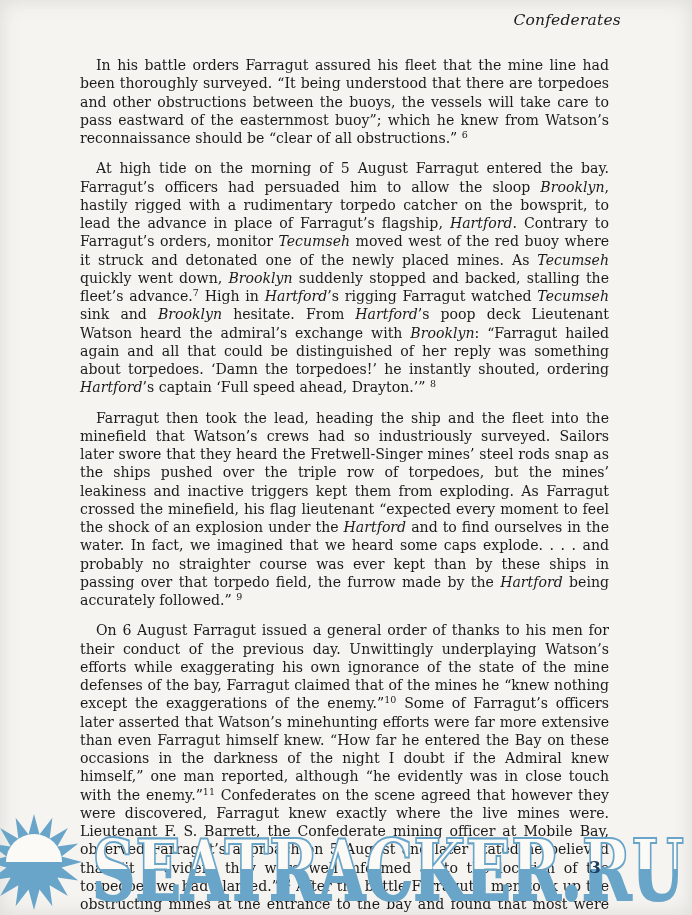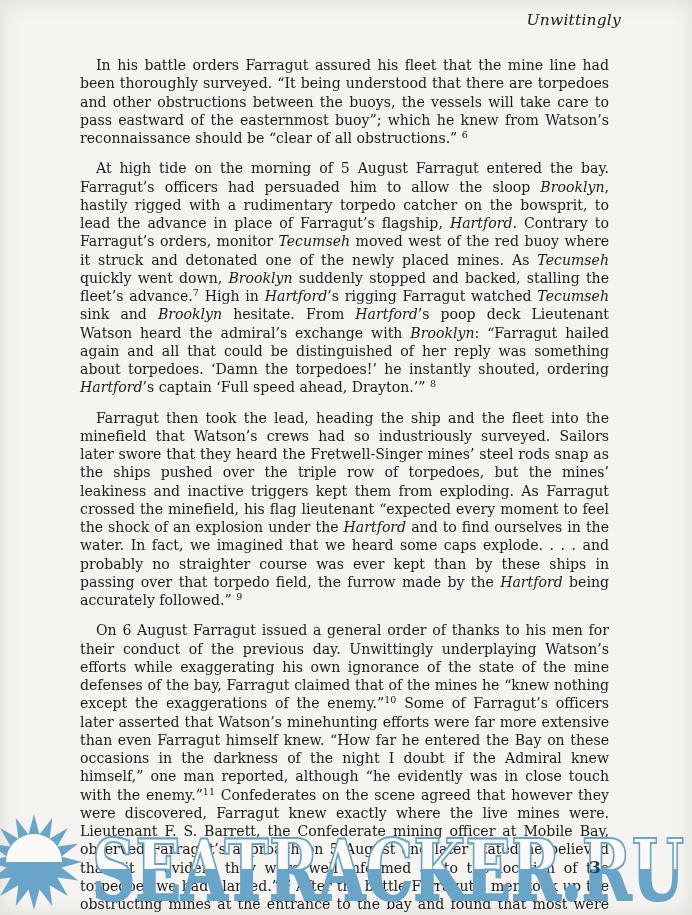--- a/index.html
+++ b/index.html
@@ -42,21 +42,21 @@
     position:absolute;left:589px;top:857px;
     font-size:17px;font-weight:bold;color:#1d3f60;
     z-index:6;
   }
 </style>
 </head>
 <body>
 
 <div class="page">
 
-  <div class="running-head">Unwittingly</div>
+  <div class="running-head">Confederates</div>
 
   <div class="body-text">
       <p><span>In his battle orders Farragut assured his fleet that the mine line had been thoroughly surveyed. “It being understood that there are torpedoes and other obstructions between the buoys, the vessels will take care to pass eastward of the easternmost buoy”; which he knew from Watson’s reconnaissance should be “clear of all obstructions.” </span><sup>6</sup></p>
       <p><span>At high tide on the morning of 5 August Farragut entered the bay. Farragut’s officers had persuaded him to allow the sloop </span><i>Brooklyn</i><span>, hastily rigged with a rudimentary torpedo catcher on the bowsprit, to lead the advance in place of Farragut’s flagship, </span><i>Hartford</i><span>. Contrary to Farragut’s orders, monitor </span><i>Tecumseh</i><span> moved west of the red buoy where it struck and detonated one of the newly placed mines. As </span><i>Tecumseh</i><span> quickly went down, </span><i>Brooklyn</i><span> suddenly stopped and backed, stalling the fleet’s advance.</span><sup>7</sup><span> High in </span><i>Hartford</i><span>’s rigging Farragut watched </span><i>Tecumseh</i><span> sink and </span><i>Brooklyn</i><span> hesitate. From </span><i>Hartford</i><span>’s poop deck Lieutenant Watson heard the admiral’s exchange with </span><i>Brooklyn</i><span>: “Farragut hailed again and all that could be distinguished of her reply was something about torpedoes. ‘Damn the torpedoes!’ he instantly shouted, ordering </span><i>Hartford</i><span>’s captain ‘Full speed ahead, Drayton.’” </span><sup>8</sup></p>
       <p><span>Farragut then took the lead, heading the ship and the fleet into the minefield that Watson’s crews had so industriously surveyed. Sailors later swore that they heard the Fretwell-Singer mines’ steel rods snap as the ships pushed over the triple row of torpedoes, but the mines’ leakiness and inactive triggers kept them from exploding.  As Farragut crossed the minefield, his flag lieutenant “expected every moment to feel the shock of an explosion under the </span><i>Hartford</i><span> and to find ourselves in the water. In fact, we imagined that we heard some caps explode. . . . and probably no straighter course was ever kept than by these ships in passing over that torpedo field, the furrow made by the </span><i>Hartford</i><span> being accurately followed.” </span><sup>9</sup></p>
       <p><span>On 6 August Farragut issued a general order of thanks to his men for their conduct of the previous day. Unwittingly underplaying Watson’s efforts while exaggerating his own ignorance of the state of the mine defenses of the bay, Farragut claimed that of the mines he “knew nothing except the exaggerations of the enemy.”</span><sup>10</sup><span> Some of Farragut’s officers later asserted that Watson’s minehunting efforts were far more extensive than even Farragut himself knew. “How far he entered the Bay on these occasions in the darkness of the night I doubt if the Admiral knew himself,” one man reported, although “he evidently was in close touch with the enemy.”</span><sup>11</sup><span> Confederates on the scene agreed that however they were discovered, Farragut knew exactly where the live mines were. Lieutenant F. S. Barrett, the Confederate mining officer at Mobile Bay, observed Farragut’s approach on 5 August and later stated he believed that “it is evident they were well informed as to the location of the torpedoes we had planted.”</span><sup>12</sup><span> After the battle Farragut’s men took up the obstructing mines at the entrance to the bay and found that most were indeed harmless.</span><sup>13</sup></p>
     </div>
 
   <div class="watermark">
 

